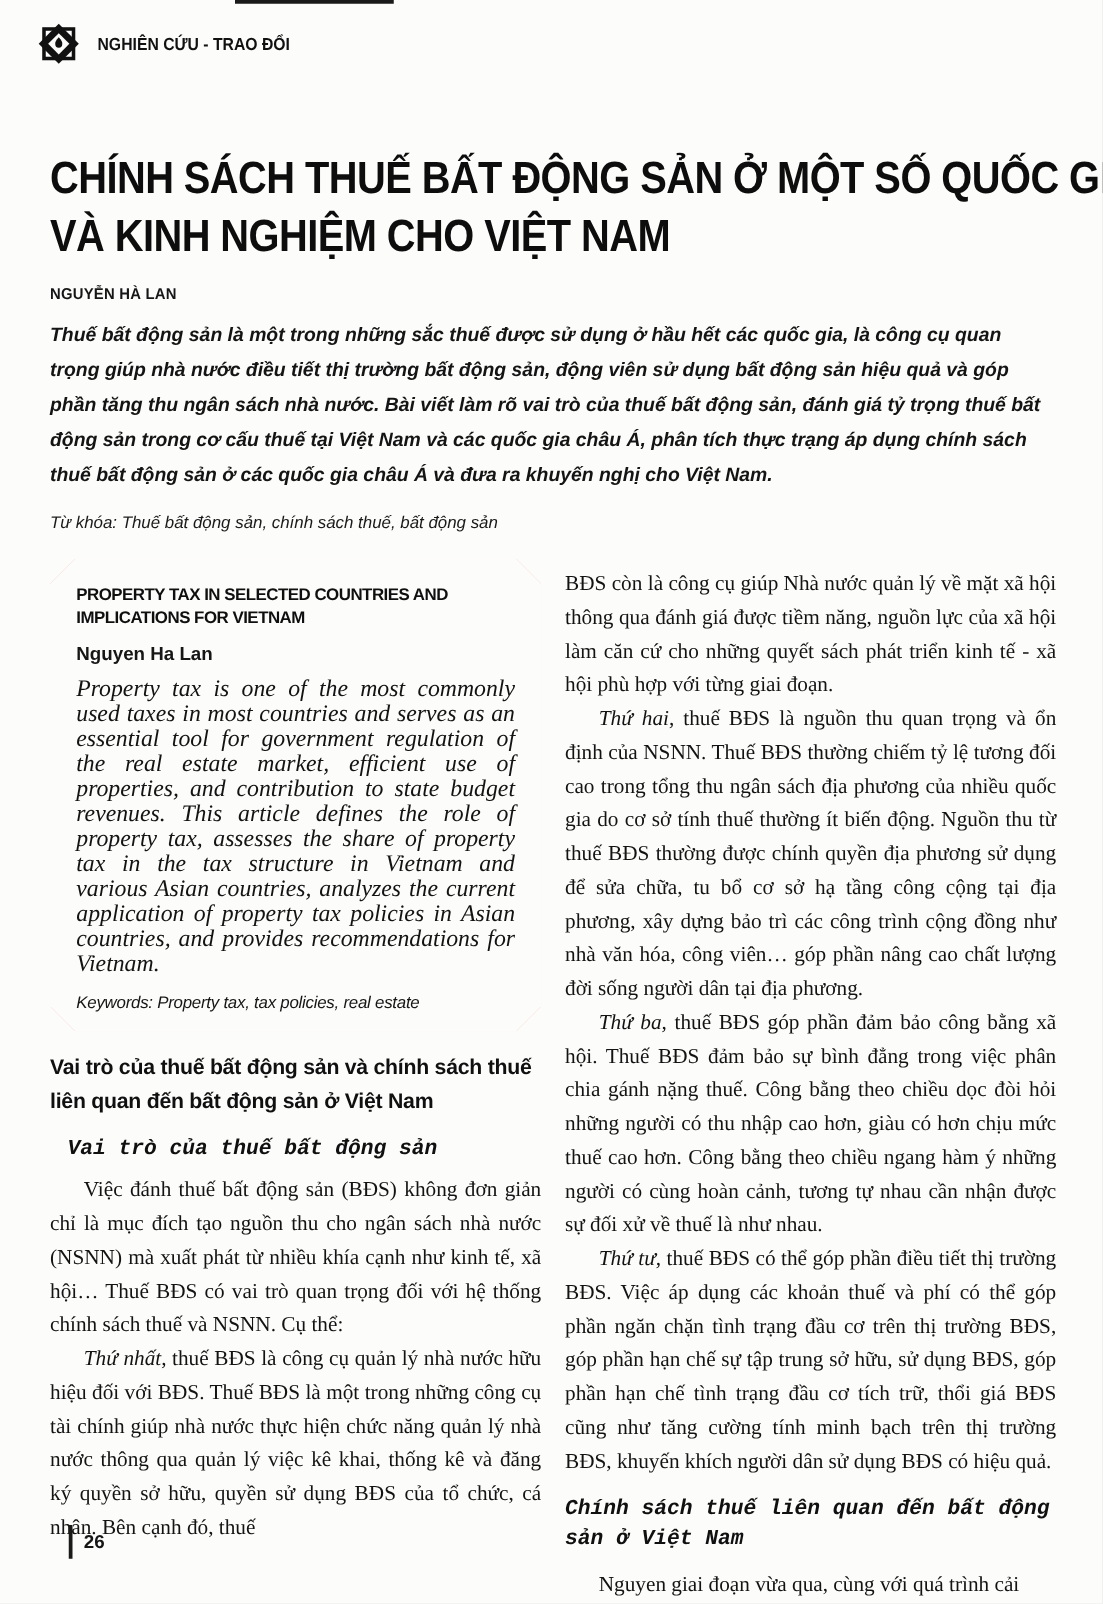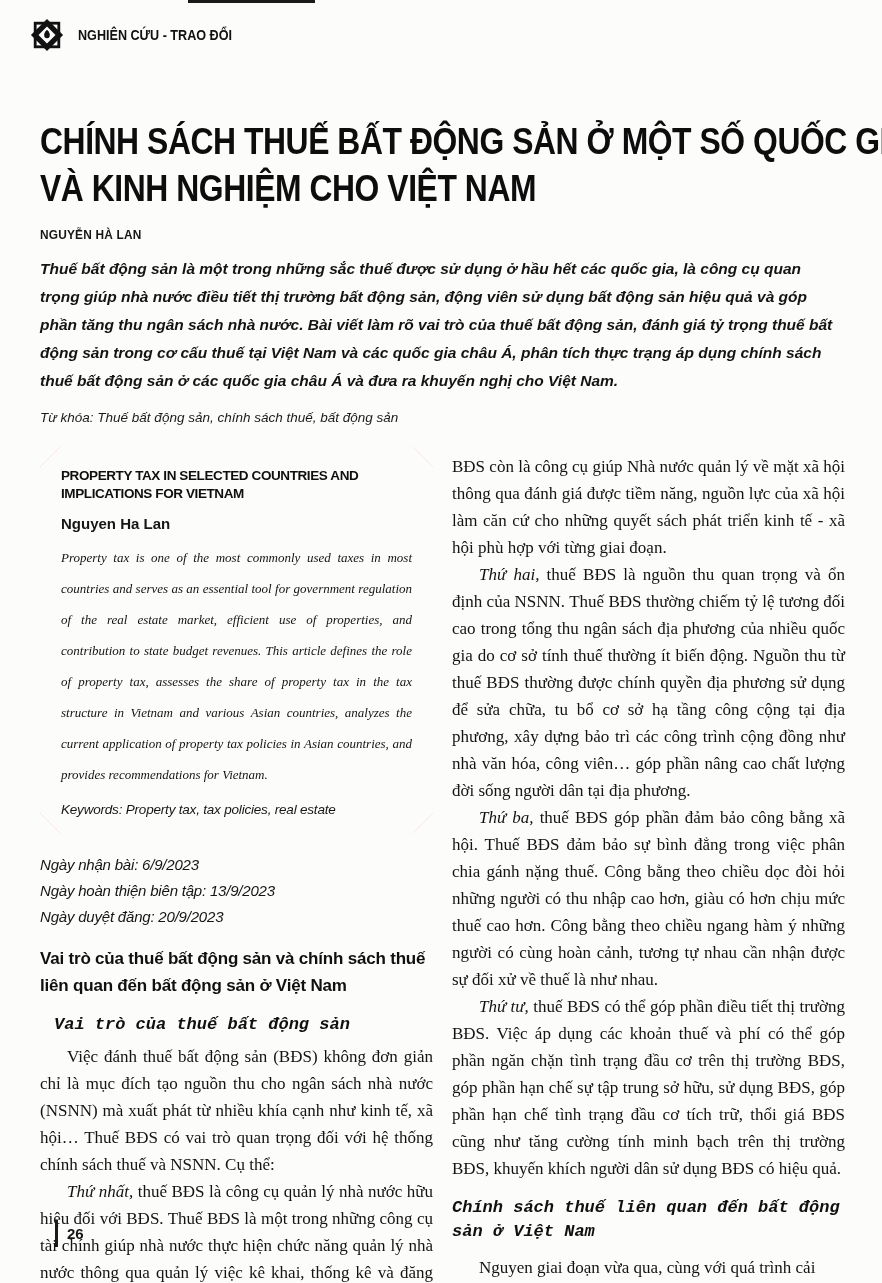--- a/index.html
+++ b/index.html
@@ -56,21 +56,21 @@
   }
   .en-box-title{
     font-family:"Liberation Sans", sans-serif;font-weight:700;font-size:13.5px;
     line-height:18px;letter-spacing:-.4px;color:#0f0f0f;
   }
   .en-box-author{
     margin-top:12px;font-family:"Liberation Sans", sans-serif;font-weight:700;font-size:15px;
   }
   .en-box-body{
     margin-top:10px;font-family:"Liberation Serif", serif;font-style:italic;
-    font-size:13px;line-height:31px;text-align:justify;color:#131313;
+    font-size:19px;line-height:20px;text-align:justify;color:#131313;
   }
   .en-box-keywords{
     margin-top:12px;font-family:"Liberation Sans", sans-serif;font-style:italic;
     font-size:13.5px;letter-spacing:-.2px;
   }
   
   .dates{margin-top:19px;}
   .dates .line{
     font-family:"Liberation Sans", sans-serif;font-style:italic;font-size:15px;
     line-height:26px;color:#151515;letter-spacing:-.2px;
@@ -132,25 +132,20 @@
 
       <div class="en-box-outer">
         <div class="en-box">
           <div class="en-box-title">PROPERTY TAX IN SELECTED COUNTRIES AND IMPLICATIONS FOR VIETNAM</div>
           <div class="en-box-author">Nguyen Ha Lan</div>
           <div class="en-box-body">Property tax is one of the most commonly used taxes in most countries and serves as an essential tool for government regulation of the real estate market, efficient use of properties, and contribution to state budget revenues. This article defines the role of property tax, assesses the share of property tax in the tax structure in Vietnam and various Asian countries, analyzes the current application of property tax policies in Asian countries, and provides recommendations for Vietnam.</div>
           <div class="en-box-keywords">Keywords: Property tax, tax policies, real estate</div>
         </div>
       </div>
 
-      <div class="dates">
-          <div class="line">Ngày nhận bài: 6/9/2023</div>
-          <div class="line">Ngày hoàn thiện biên tập: 13/9/2023</div>
-          <div class="line">Ngày duyệt đăng: 20/9/2023</div>
-        </div>
 
       <div class="sec-heading">Vai trò của thuế bất động sản và chính sách thuế liên quan đến bất động sản ở Việt Nam</div>
 
       <div class="sub-heading indented">Vai trò của thuế bất động sản</div>
 
       <div class="body-text">
           <p class="para indent">Việc đánh thuế bất động sản (BĐS) không đơn giản chỉ là mục đích tạo nguồn thu cho ngân sách nhà nước (NSNN) mà xuất phát từ nhiều khía cạnh như kinh tế, xã hội… Thuế BĐS có vai trò quan trọng đối với hệ thống chính sách thuế và NSNN. Cụ thể:</p>
           <p class="para indent"><i class="lead">Thứ nhất, </i>thuế BĐS là công cụ quản lý nhà nước hữu hiệu đối với BĐS. Thuế BĐS là một trong những công cụ tài chính giúp nhà nước thực hiện chức năng quản lý nhà nước thông qua quản lý việc kê khai, thống kê và đăng ký quyền sở hữu, quyền sử dụng BĐS của tổ chức, cá nhân. Bên cạnh đó, thuế</p>
         </div>
 

